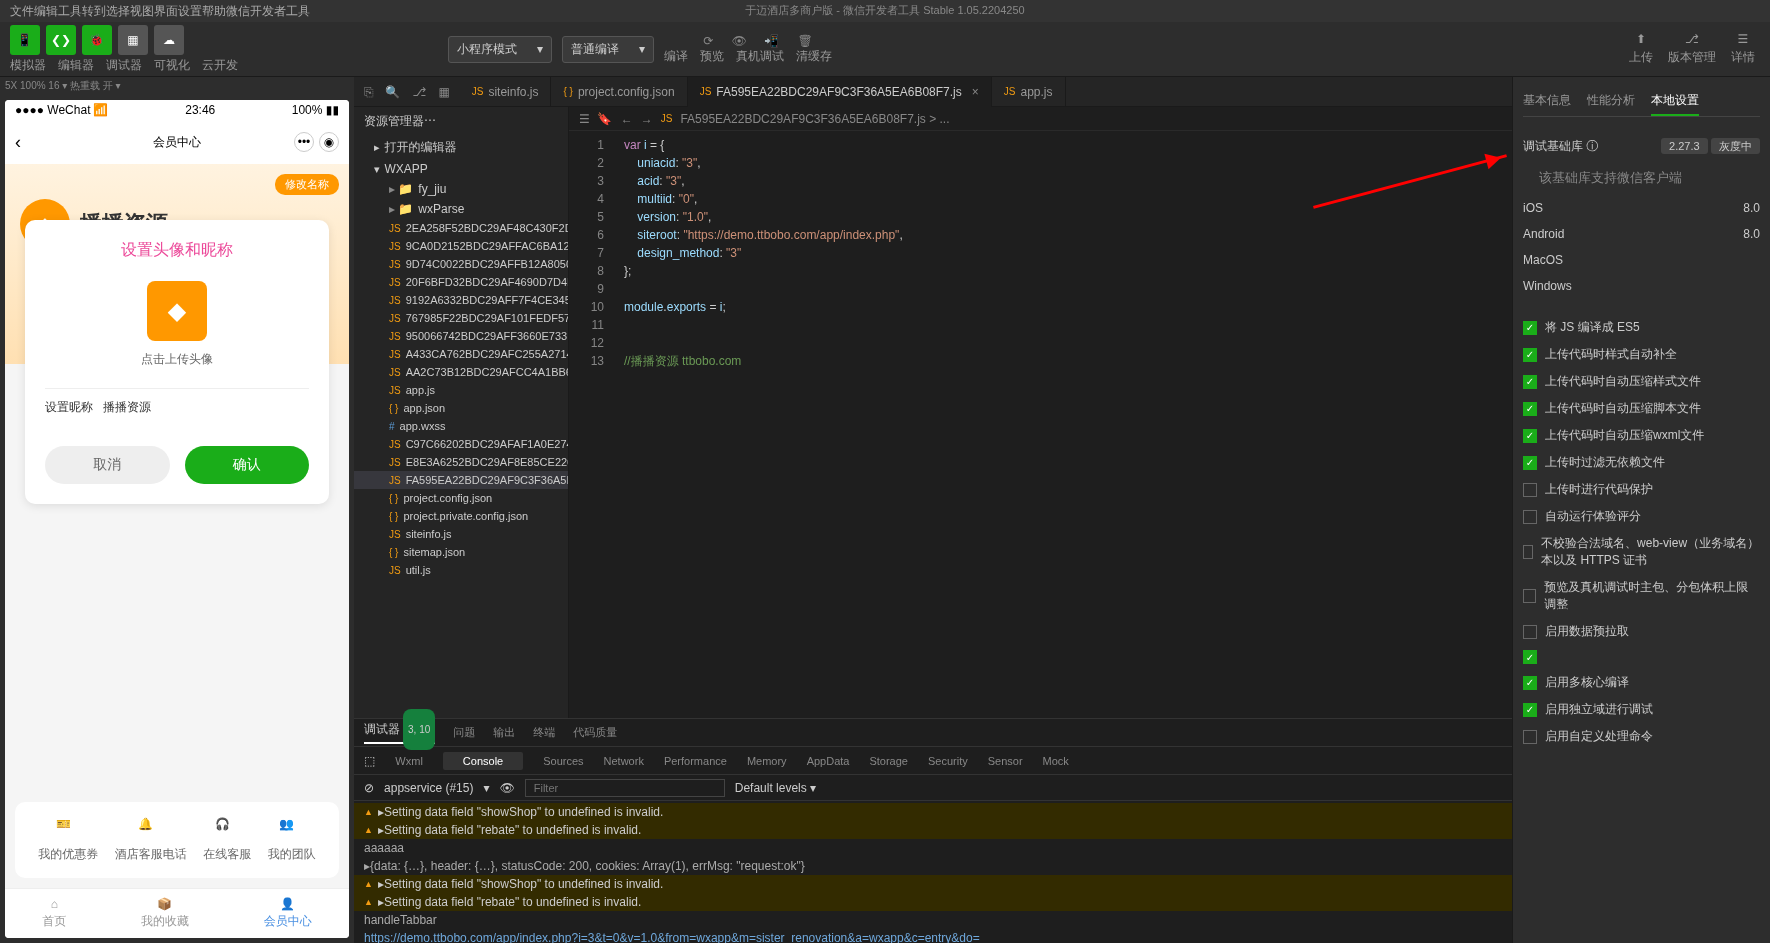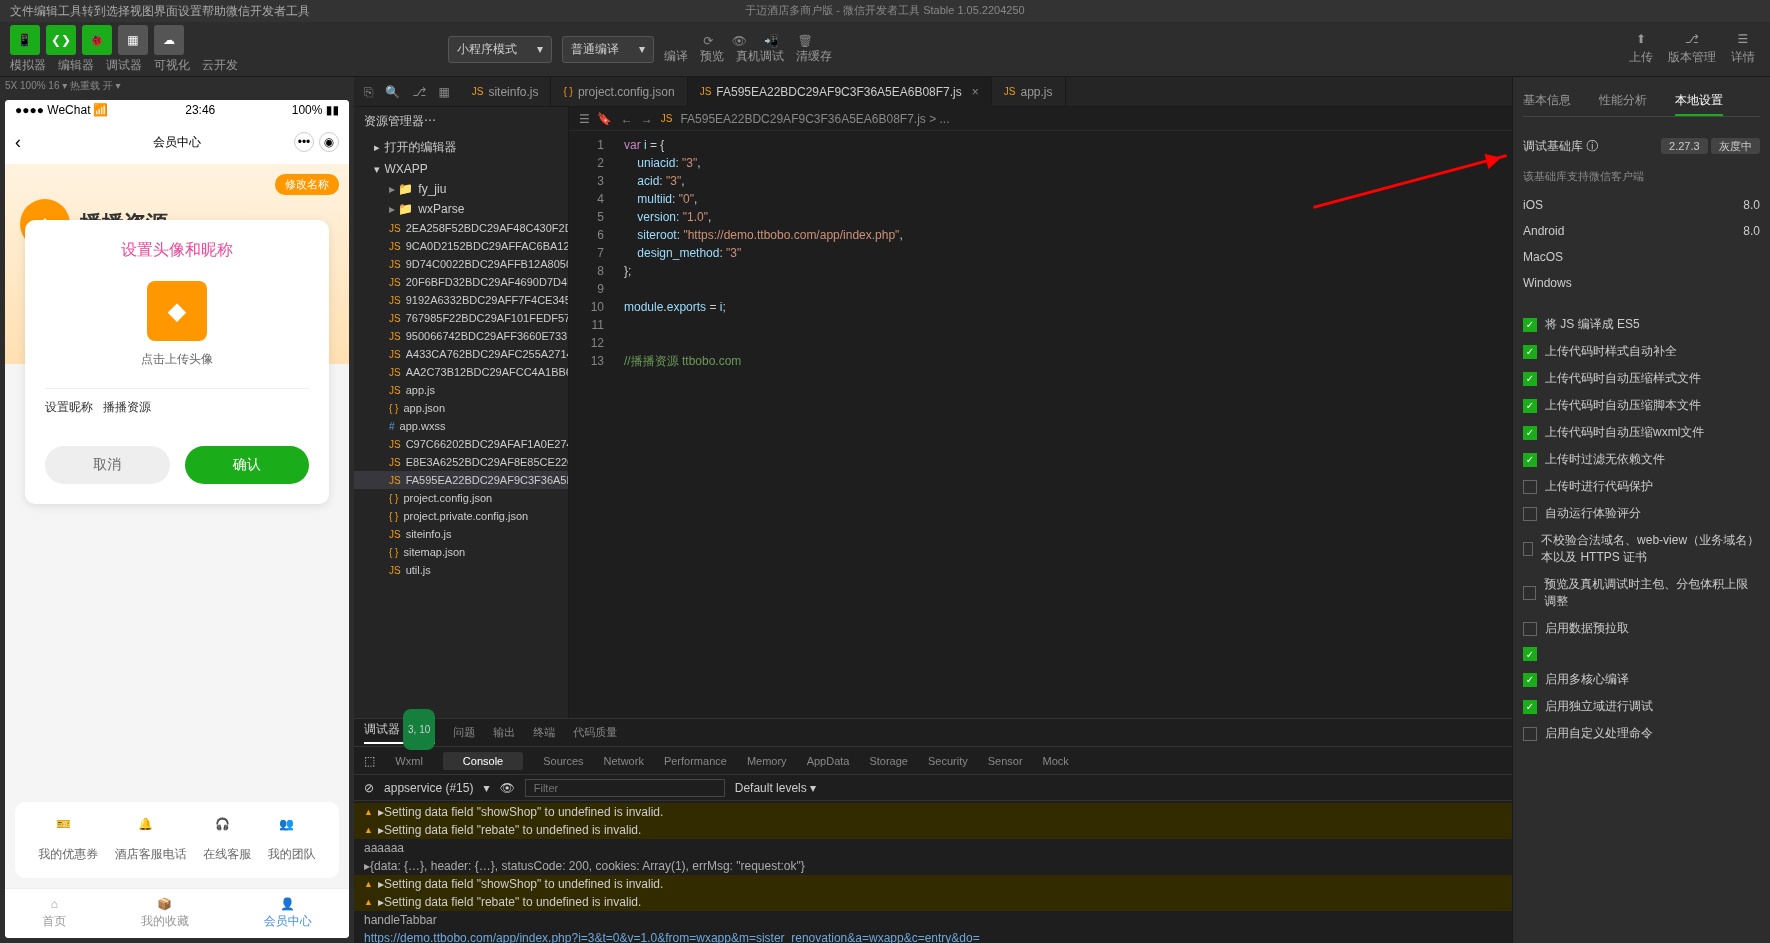--- a/index.html
+++ b/index.html
@@ -77,26 +77,26 @@
 .dt-tab.active{color:#fff;background:#333;padding:3px 20px;border-radius:2px}
 .console-filter{height:26px;display:flex;align-items:center;padding:0 10px;gap:10px;border-bottom:1px solid #333}
 .filter-input{flex:1;background:#1e1e1e;border:1px solid #444;padding:2px 8px;color:#ccc;font-size:11px;max-width:200px}
 .console-out{flex:1;overflow-y:auto;font-family:Consolas,monospace;font-size:11px;padding:2px 0}
 .con-line{padding:2px 10px;display:flex;align-items:center;gap:5px}
 .con-warn{color:#ccc;background:#332b00}
 .con-warn::before{content:"▲";color:#f39c12;font-size:9px}
 .con-info{color:#aaa}
 .con-link{color:#6fa8dc;text-decoration:underline}
 .right-panel{width:258px;background:#2d2d2d;border-left:1px solid #1a1a1a;padding:10px;overflow-y:auto}
-.rp-tabs{display:flex;gap:28px;border-bottom:1px solid #444;margin-bottom:15px}
+.rp-tabs{display:flex;gap:16px;border-bottom:1px solid #444;margin-bottom:15px}
 .rp-tab{color:#999;padding:5px 0;font-size:12px}
 .rp-tab.active{color:#fff;border-bottom:2px solid #1aad19}
 .rp-row{display:flex;justify-content:space-between;align-items:center;padding:6px 0;color:#ccc;font-size:12px}
 .rp-badge{background:#444;padding:2px 8px;border-radius:3px;font-size:11px}
-.rp-section{color:#888;font-size:11px;margin:8px 0}
+.rp-section{color:#888;font-size:13px;margin:8px 16px}
 .rp-check{display:flex;align-items:center;gap:8px;padding:5px 0;color:#ccc;font-size:12px}
 .chk{width:14px;height:14px;border:1px solid #666;display:flex;align-items:center;justify-content:center;font-size:10px}
 .chk.on{background:#1aad19;border-color:#1aad19;color:#fff}
 .arrow{position:absolute;top:180px;right:260px;width:200px;height:3px;background:red;transform:rotate(-15deg);z-index:999}
 .arrow::after{content:"";position:absolute;right:-2px;top:-6px;border:8px solid transparent;border-left:15px solid red}
 </style>
 </head>
 <body>
 
 <div class="top-menu">

